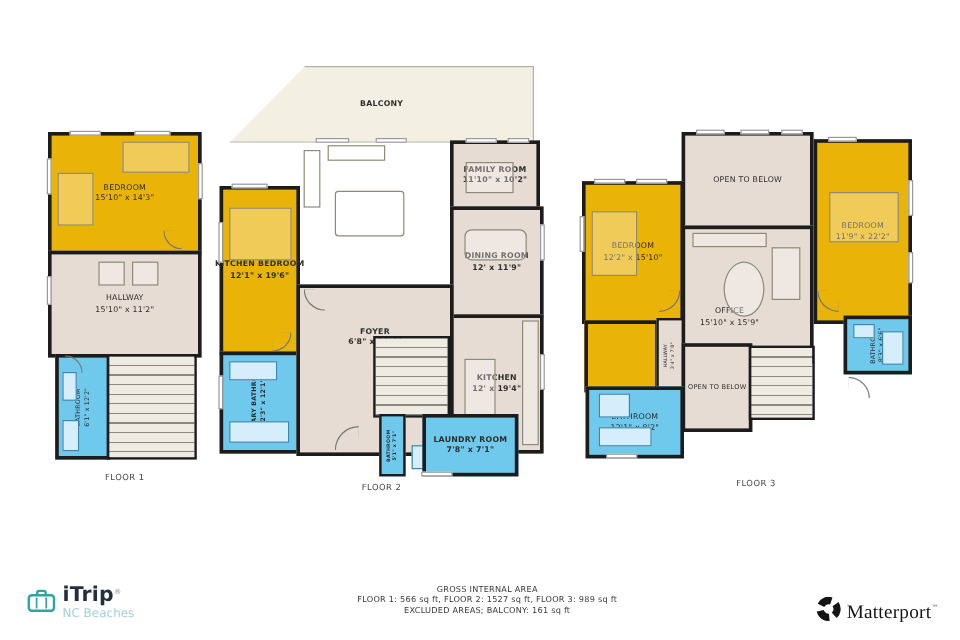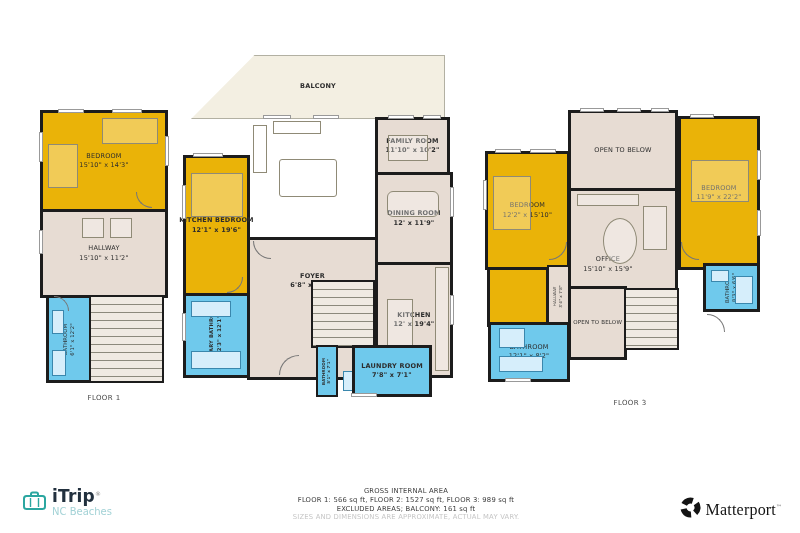--- a/index.html
+++ b/index.html
@@ -164,20 +164,21 @@
     <div class="win" style="left:-1px;top:130px;width:4px;height:34px;"></div>
     <div class="win" style="left:-1px;top:258px;width:4px;height:28px;"></div>
     <div class="win" style="left:267px;top:132px;width:4px;height:30px;"></div>
     <div class="win" style="left:267px;top:240px;width:4px;height:30px;"></div>
     <div class="win" style="left:168px;top:338px;width:26px;height:4px;"></div>
 
     <div class="arc" style="left:70px;top:186px;width:18px;height:18px;border-width:0 0 1px 1px;border-radius:0 0 0 18px;"></div>
     <div class="arc" style="left:96px;top:300px;width:20px;height:20px;border-width:1px 0 0 1px;border-radius:20px 0 0 0;"></div>
     <div class="arc" style="left:44px;top:222px;width:16px;height:16px;border-width:0 1px 1px 0;border-radius:0 0 16px 0;"></div>
   </div>
+  <div class="floor-label" style="left:183px;top:402px;width:270px;">FLOOR 2</div>
 
   <div class="floor" style="left:485px;top:110px;width:290px;height:298px;">
     <div class="room fill-common" style="left:83px;top:0;width:110px;height:81px;">
       <div class="rlabel">
         <span class="rn">OPEN TO BELOW</span>
       </div>
     </div>
     <div class="room fill-common" style="left:83px;top:78px;width:110px;height:115px;">
       <div class="rlabel" style="margin-top:38px;margin-right:30px;">
         <span class="rn">OFFICE</span>
@@ -246,21 +247,20 @@
     <div class="arc" style="left:64px;top:132px;width:18px;height:18px;border-width:0 1px 1px 0;border-radius:0 0 18px 0;"></div>
     <div class="arc" style="left:196px;top:132px;width:18px;height:18px;border-width:0 0 1px 1px;border-radius:0 0 0 18px;"></div>
     <div class="arc" style="left:222px;top:204px;width:18px;height:18px;border-width:1px 1px 0 0;border-radius:0 18px 0 0;"></div>
   </div>
   <div class="floor-label" style="left:485px;top:399px;width:290px;">FLOOR 3</div>
 
   <div class="footer">
     <div>GROSS INTERNAL AREA</div>
     <div>FLOOR 1: 566 sq ft, FLOOR 2: 1527 sq ft, FLOOR 3: 989 sq ft</div>
     <div>EXCLUDED AREAS; BALCONY: 161 sq ft</div>
-    <div class="dim">SIZES AND DIMENSIONS ARE APPROXIMATE, ACTUAL MAY VARY.</div>
   </div>
 
   <div class="itrip">
     <span>
       <svg width="26" height="24" viewBox="0 0 26 24">
         <rect x="2" y="8" width="21" height="13" rx="2.5" fill="none" stroke="#2ba6a0" stroke-width="2"></rect>
         <path d="M9 8 V6 a1.6 1.6 0 0 1 1.6 -1.6 h3.8 a1.6 1.6 0 0 1 1.6 1.6 V8" fill="none" stroke="#2ba6a0" stroke-width="2"></path>
         <line x1="8.5" y1="10" x2="8.5" y2="19" stroke="#2ba6a0" stroke-width="1.4"></line>
         <line x1="16.5" y1="10" x2="16.5" y2="19" stroke="#2ba6a0" stroke-width="1.4"></line>
       </svg>

